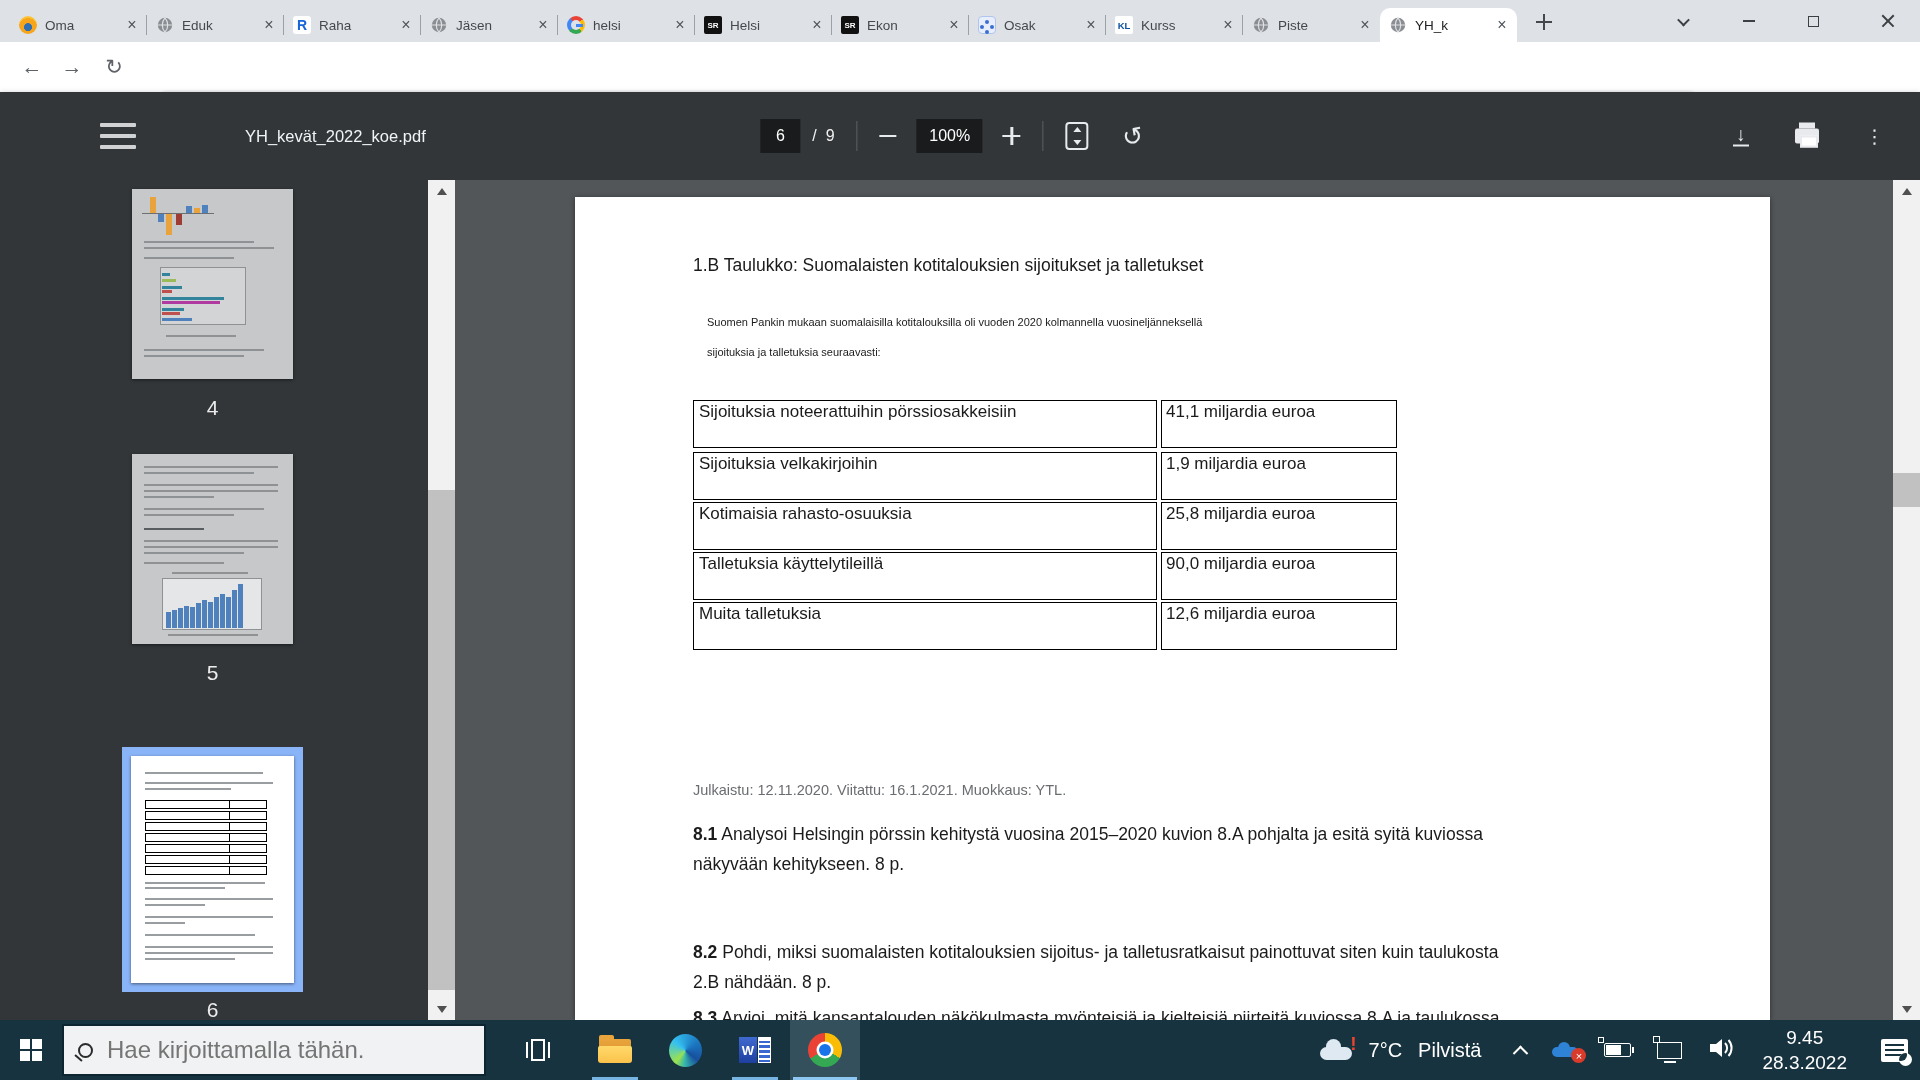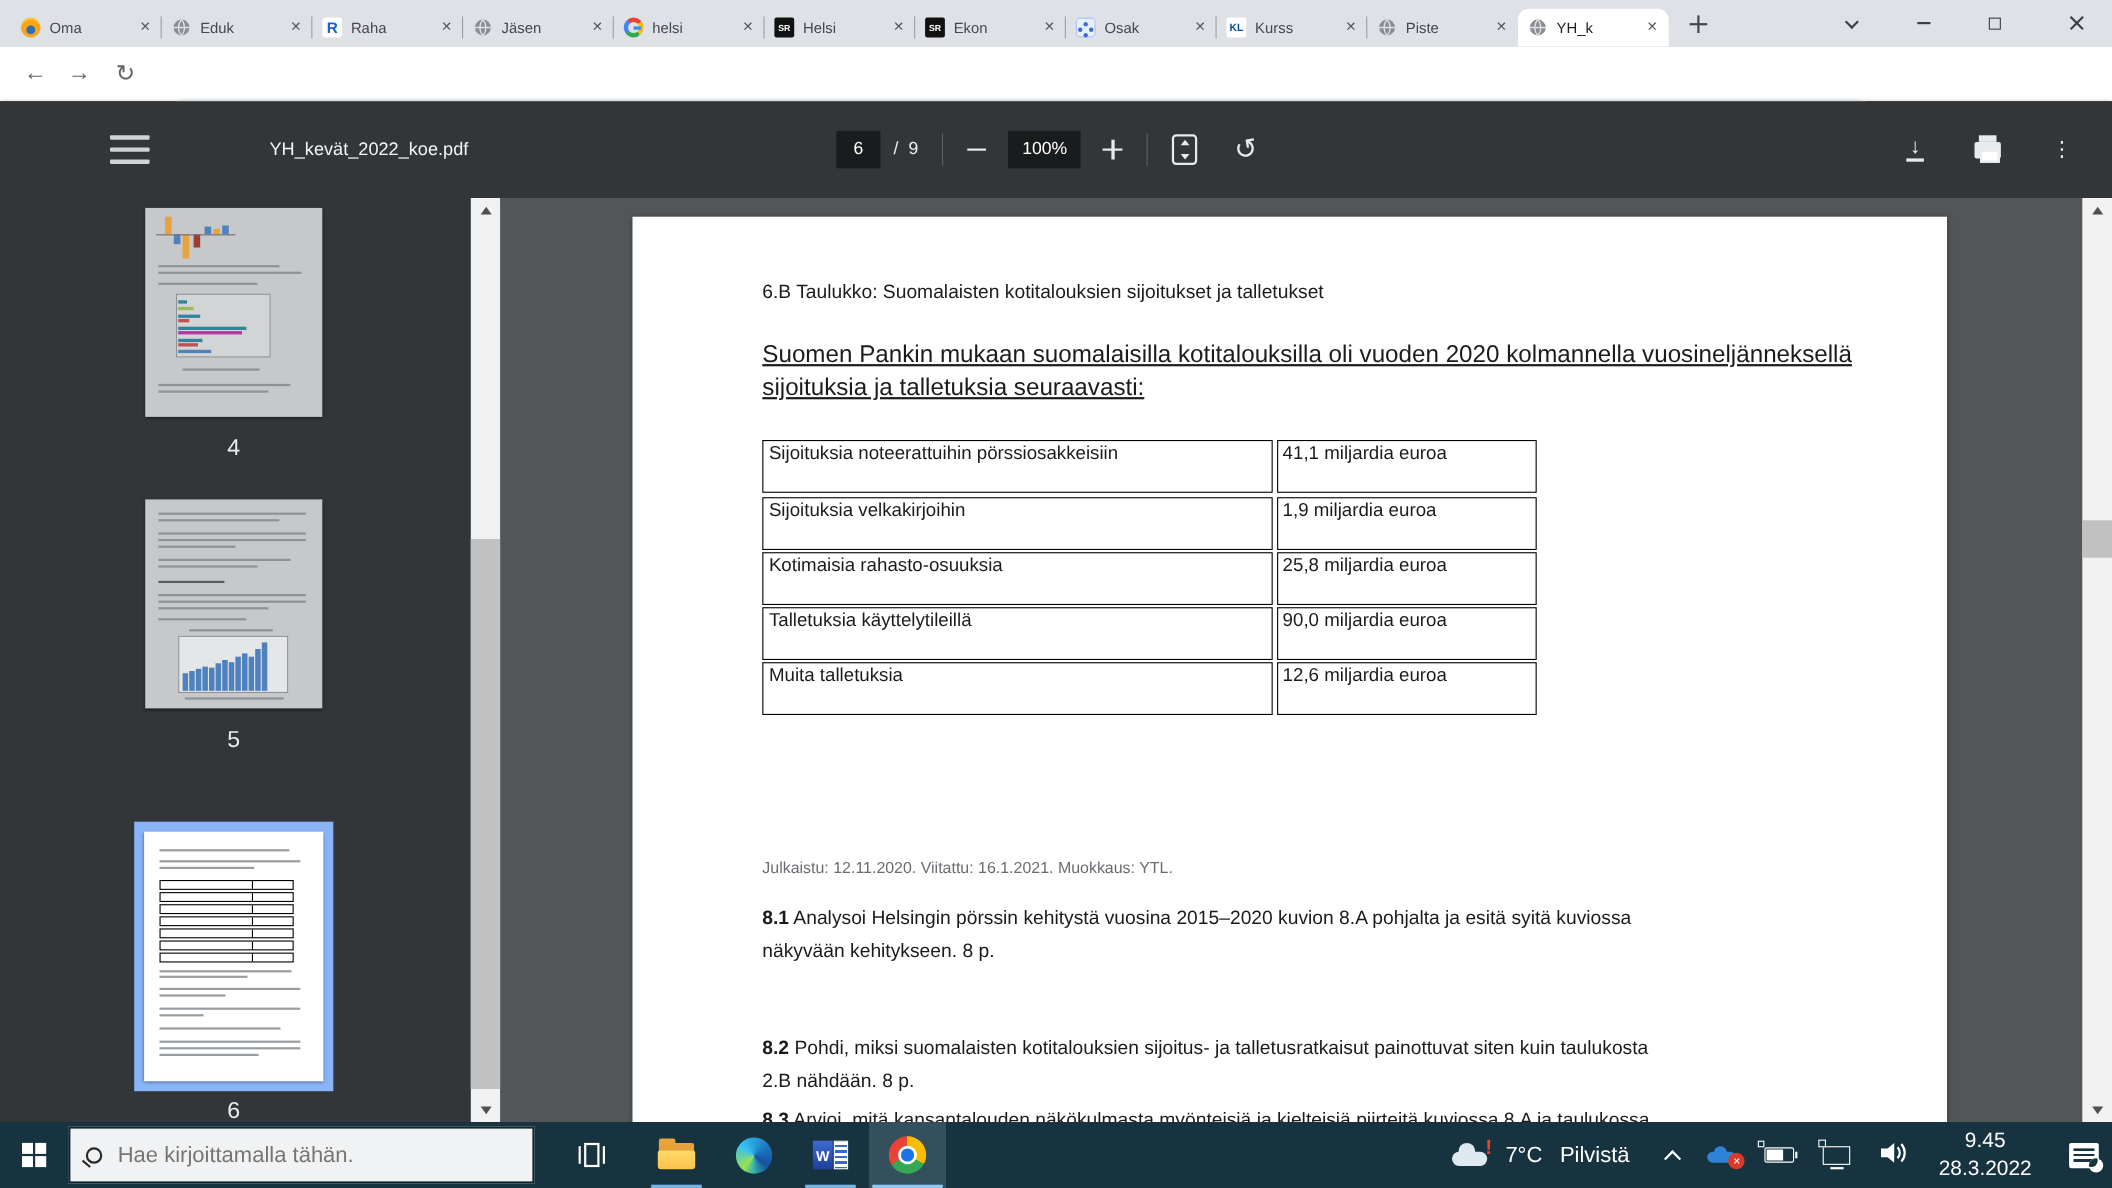--- a/index.html
+++ b/index.html
@@ -110,38 +110,38 @@
   .sb-arrow.up { top:2px; } .sb-arrow.down { bottom:2px; }
   .tri-up { border:5px solid transparent; border-bottom:7px solid #505050; border-top:none; }
   .tri-down { border:5px solid transparent; border-top:7px solid #505050; border-bottom:none; }
   .sb-thumb { position:absolute; left:0; width:27px; background:#c1c1c1; }
   .thumb-scroll .sb-thumb { top:310px; height:500px; }
   .main-scroll .sb-thumb { top:293px; height:34px; }
 
   .main-view { position:absolute; left:455px; top:0; width:1465px; height:840px; background:#525659; }
   .page { position:absolute; left:120px; top:17px; width:1195px; height:823px; background:#fff; box-shadow:0 1px 5px rgba(0,0,0,.45); overflow:hidden; color:#1b1b1b; }
   .heading { position:absolute; left:118px; top:58px; font-size:17.5px; }
-  .intro { position:absolute; left:118px; top:110px; font-size:22px; line-height:30px;text-decoration:underline; }
+  .intro { position:absolute; left:132px; top:110px; font-size:11px; line-height:30px; }
   .dtable { position:absolute; left:118px; top:203px; width:706px; }
   .drow { display:flex; margin-bottom:2px; }
   .dc1 { width:464px; height:48px; border:1.5px solid #000; padding:1px 5px; font-size:17px; }
   .dc2 { width:236px; height:48px; border:1.5px solid #000; margin-left:4px; padding:1px 4px; font-size:17px; }
   .source { position:absolute; left:118px; top:557px; font-size:14.5px; line-height:24px; color:#6a6d70; }
   .q { position:absolute; left:118px; width:1080px; font-size:17.5px; line-height:30px; }
   .q b { font-weight:700; }
 
   
   .taskbar { position:absolute; left:0; top:1020px; width:1920px; height:60px; background:#17333f; display:flex; align-items:center; }
   .start { width:62px; height:60px; display:flex; align-items:center; justify-content:center; }
   .winlogo { width:22px; height:22px; display:grid; grid-template-columns:1fr 1fr; grid-template-rows:1fr 1fr; gap:2.5px; }
   .winlogo i { background:#fff; }
   .searchbox { width:424px; height:52px; background:#f1f2f3; border:2px solid #0c2530; display:flex; align-items:center; padding:0 14px; gap:14px; }
   .mag { width:15px; height:15px; border:2px solid #2b2b2b; border-radius:50%; position:relative; flex:none; }
   .mag::after { content:""; position:absolute; left:-6px; top:12px; width:9px; height:2px; background:#2b2b2b; transform:rotate(40deg); }
-  .searchbox input { border:none; background:transparent; font-size:20px; color:#4a4a4a; width:100%; outline:none; font-family:inherit; }
+  .searchbox input { border:none; background:transparent; font-size:24px; color:#4a4a4a; width:100%; outline:none; font-family:inherit; }
   .tv-icon { margin-left:40px; width:26px; height:26px; position:relative; flex:none; }
   .tv-icon .mid { position:absolute; left:5px; top:2px; width:14px; height:22px; border:2px solid #fff; }
   .tv-icon::before, .tv-icon::after { content:""; position:absolute; top:5px; width:2px; height:16px; background:#fff; }
   .tv-icon::before { left:0; } .tv-icon::after { right:2px; }
   .apps { display:flex; margin-left:28px; height:60px; }
   .app { width:70px; height:60px; display:flex; align-items:center; justify-content:center; position:relative; }
   .app.running::after { content:""; position:absolute; bottom:0; left:12px; right:12px; height:3.5px; background:#76b5e3; }
   .app.active { background:#33505c; }
   .app.active::after { left:3px; right:3px; background:#8ec7f2; }
   .folder { width:32px; height:23px; position:relative; background:linear-gradient(#e9a43b,#d9922e); border-radius:2px; }
@@ -458,21 +458,21 @@
           </span>
         <span class="sb-thumb"></span>
         <span class="sb-arrow down">
             <span class="tri-down"></span>
           </span>
       </div>
     </div>
 
     <div class="main-view">
       <div class="page">
-        <div class="heading">6.B Taulukko: Suomalaisten kotitalouksien sijoitukset ja talletukset</div>
+        <div class="heading">1.B Taulukko: Suomalaisten kotitalouksien sijoitukset ja talletukset</div>
         <div class="intro">
           <span>Suomen Pankin mukaan suomalaisilla kotitalouksilla oli vuoden 2020 kolmannella vuosineljänneksellä</span><br>
           <span>sijoituksia ja talletuksia seuraavasti:</span>
         </div>
         <div class="dtable">
             <div class="drow">
               <div class="dc1">Sijoituksia noteerattuihin pörssiosakkeisiin</div>
               <div class="dc2">41,1 miljardia euroa</div>
             </div>
             <div class="drow">

